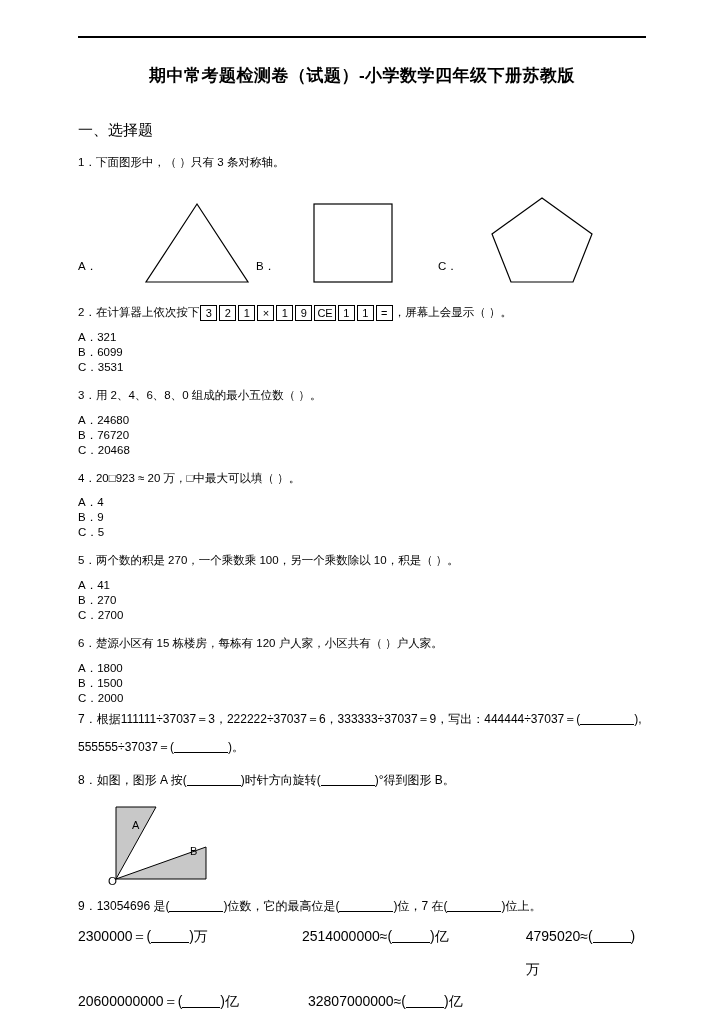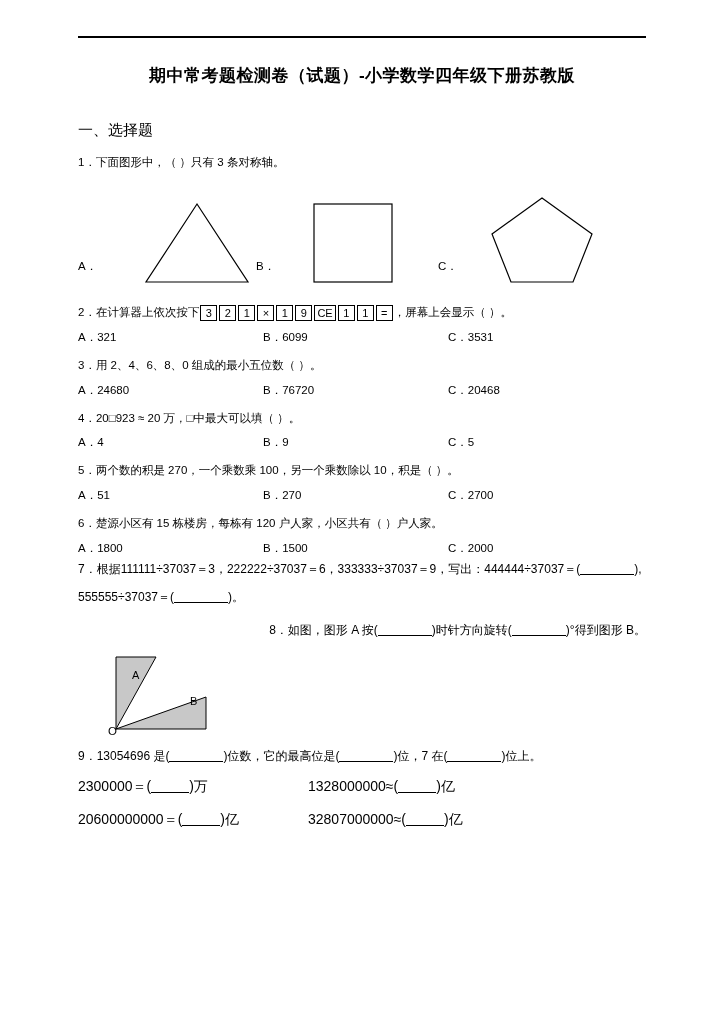--- a/index.html
+++ b/index.html
@@ -41,20 +41,21 @@
     font-size:11.5px;
     line-height:1.9;
     margin:10px 0 0 0;
     font-family:"Liberation Sans", sans-serif;
   }
   .opts{
     display:flex;
     font-size:11.5px;
     margin-top:6px;
     font-family:"Liberation Sans", sans-serif;
+    flex-direction:column;
   }
   .opts span{display:inline-block;}
   .opt-a{width:185px;}
   .opt-b{width:185px;}
   .opt-c{width:180px;}
 
   
   .shapes-row{
     position:relative;
     height:110px;
@@ -176,41 +177,41 @@
 
   <div class="q">4．20□923 ≈ 20 万，□中最大可以填（    ）。</div>
   <div class="opts">
     <span class="opt-a">A．4</span>
     <span class="opt-b">B．9</span>
     <span class="opt-c">C．5</span>
   </div>
 
   <div class="q">5．两个数的积是 270，一个乘数乘 100，另一个乘数除以 10，积是（    ）。</div>
   <div class="opts">
-    <span class="opt-a">A．51</span>
+    <span class="opt-a">A．41</span>
     <span class="opt-b">B．270</span>
     <span class="opt-c">C．2700</span>
   </div>
 
   <div class="q">6．楚源小区有 15 栋楼房，每栋有 120 户人家，小区共有（    ）户人家。</div>
   <div class="opts">
     <span class="opt-a">A．1800</span>
     <span class="opt-b">B．1500</span>
     <span class="opt-c">C．2000</span>
   </div>
 
 
   <div class="fill-line">
     <span>7．根据111111÷37037＝3，222222÷37037＝6，333333÷37037＝9，写出：444444÷37037＝(</span><span class="blank"></span><span>),</span>
   </div>
   <div class="fill-line">
     <span>555555÷37037＝(</span><span class="blank"></span><span>)。</span>
   </div>
 
-  <div class="fill-line" style="margin-top:6px;text-align:right;">
+  <div class="fill-line" style="margin-top:6px;">
     <span>8．如图，图形 A 按(</span><span class="blank"></span><span>)时针方向旋转(</span><span class="blank"></span><span>)°得到图形 B。</span>
   </div>
 
   <div class="fig8">
     <svg width="140" height="92" viewBox="0 0 140 92">
       <polygon points="22,6 62,6 22,78" fill="#c8c8c8" stroke="#000" stroke-width="1"></polygon>
       <polygon points="22,78 112,46 112,78" fill="#c8c8c8" stroke="#000" stroke-width="1"></polygon>
     </svg>
     <span class="olabel">O</span>
     <span class="alabel">A</span>
@@ -220,21 +221,24 @@
   <div class="fill-line">
     <span>9．13054696 是(</span><span class="blank"></span><span>)位数，它的最高位是(</span><span class="blank"></span><span>)位，7 在(</span><span class="blank"></span><span>)位上。</span>
   </div>
 
 
   <div class="cols">
     <span class="c1">
       <span>2300000＝(</span><span class="blank blank-sm"></span><span>)万</span>
     </span>
     <span class="c2">
-      <span>1328000000≈(</span><span class="blank blank-sm"></span><span>)亿</span>
+      <span>2514000000≈(</span><span class="blank blank-sm"></span><span>)亿</span>
+    </span>
+    <span class="c3">
+      <span>4795020≈(</span><span class="blank blank-sm"></span><span>)万</span>
     </span>
   </div>
 
   <div class="cols">
     <span class="c1">
       <span>20600000000＝(</span><span class="blank blank-sm"></span><span>)亿</span>
     </span>
     <span class="c3">
       <span>32807000000≈(</span><span class="blank blank-sm"></span><span>)亿</span>
     </span>

